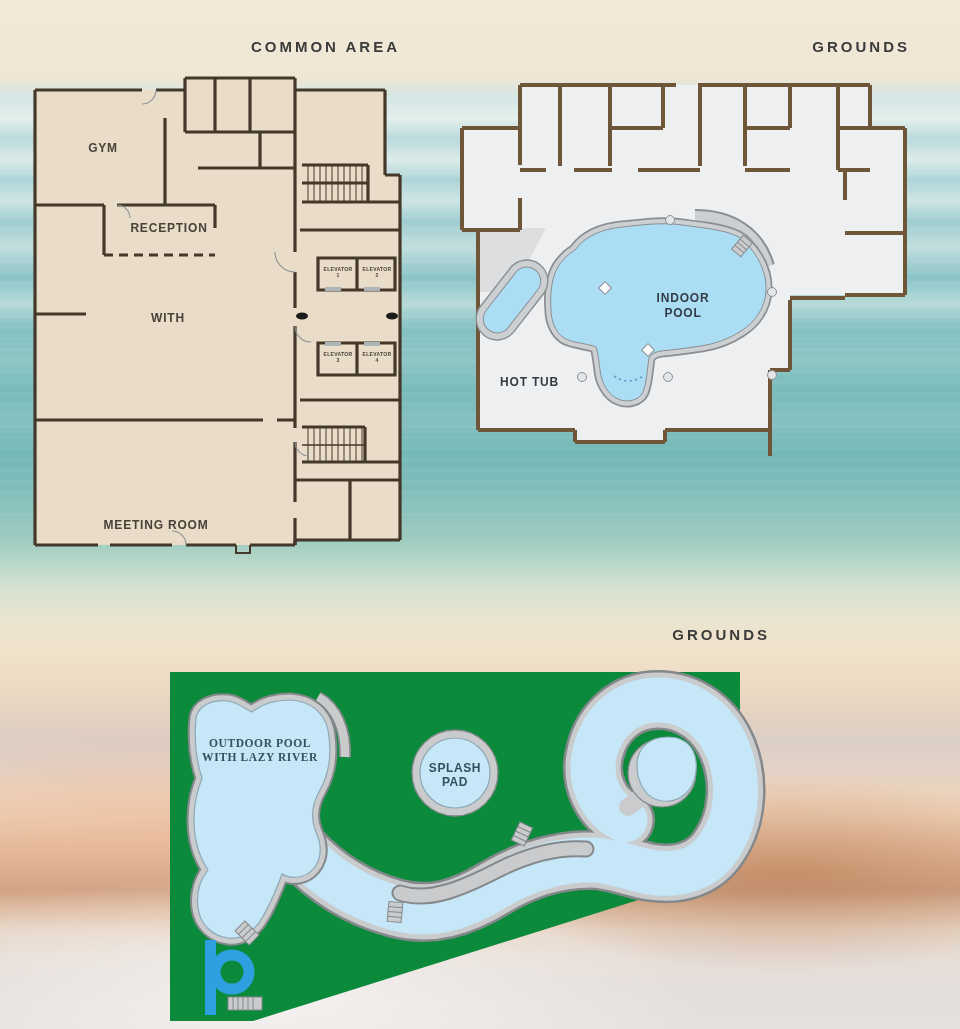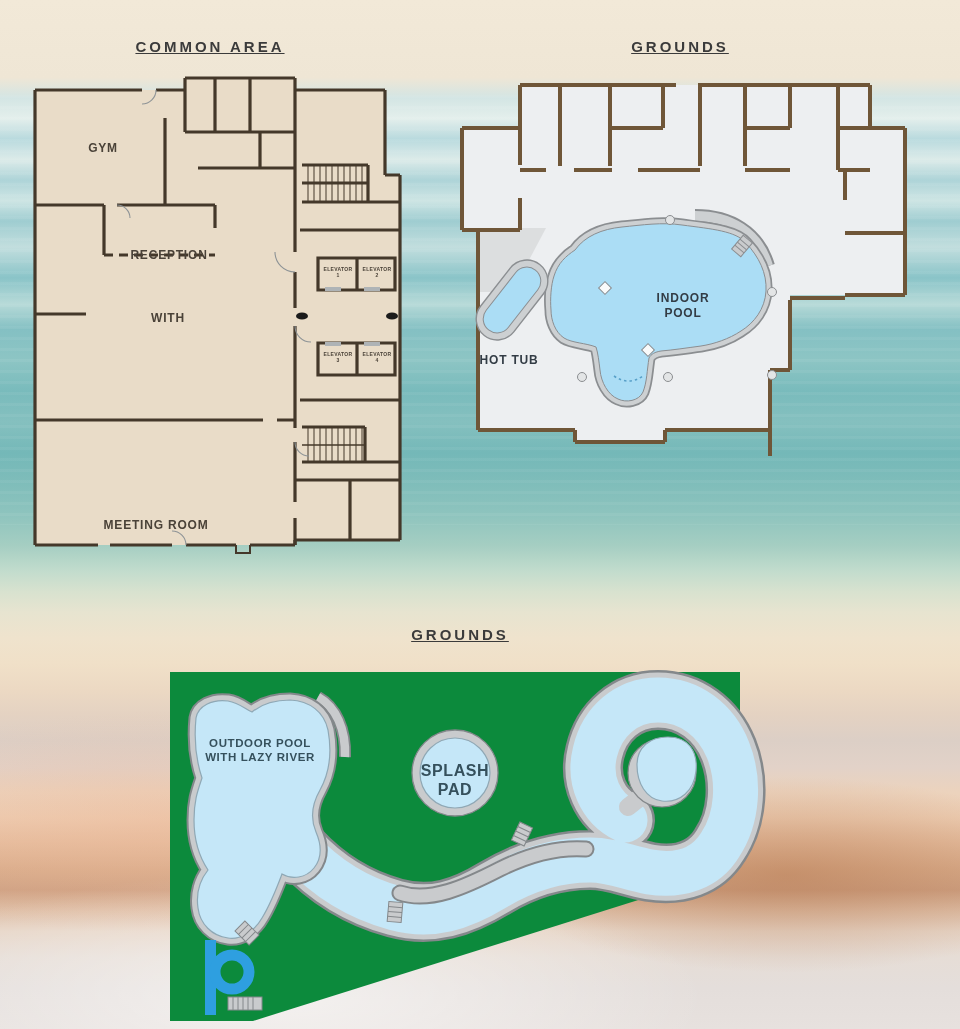--- a/index.html
+++ b/index.html
@@ -18,29 +18,29 @@
         #8ac4c8 27%, #b7dad8 29.5%, #84c0c3 32%, #8dc5c4 35%,
         #79bbbc 38%, #85c0bf 41%, #74b8b8 44%, #7fbdba 47%,
         #8ec4be 50%, #a5cec2 53%, #c2dccd 55.5%, #d8e2cf 57.5%,
         #e7e4d0 59.5%, #efe3cd 62%, #f0e0c8 64.5%, #ecd9c3 67%,
         #e4d2c2 69.5%, #dccfc6 72%, #e2d2c8 74.5%, #ecd3bd 77%,
         #edcdb2 79.5%, #e5bd9e 82%, #d9ad8c 84.5%, #cfa284 86.5%,
         #dfc0a8 88.5%, #e7d6c8 90.5%, #e6ddd6 93%, #e4dedb 96%, #e7e1de 100%);}
   .streaks{position:absolute;left:0;top:95px;width:960px;height:430px;opacity:.5;
     background:repeating-linear-gradient(180deg, rgba(255,255,255,0.10) 0 3px, rgba(255,255,255,0) 3px 11px);}
   .panel-svg{position:absolute;}
-  .ttl{position:absolute;text-align:center;font-weight:bold;font-size:15px;
-       letter-spacing:3px;color:#3b3b3b;text-decoration:underline;}
+  .ttl{position:absolute;text-align:right;font-weight:bold;font-size:15px;
+       letter-spacing:3px;color:#3b3b3b;}
   .lbl{position:absolute;text-align:center;font-weight:bold;color:#4a4238;
        letter-spacing:0.8px;line-height:1.25;}
   .lbl-ca{font-size:12px;}
   .lbl-el{font-size:5px;letter-spacing:0.3px;line-height:1.2;color:#4a4238;}
   .lbl-gi{font-size:12px;color:#333c45;}
   .lbl-go{font-size:11.5px;color:#35505c;letter-spacing:0.6px;line-height:1.18;}
-  .lbl-sp{font-size:16px;color:#35505c;letter-spacing:0.6px;line-height:1.2;}
+  .lbl-sp{font-size:12px;color:#35505c;letter-spacing:0.6px;line-height:1.2;}
 </style>
 </head>
 <body>
 
 <div class="bg"></div>
 <div class="streaks"></div>
 
 <div class="ttl" style="left:20px;top:38px;width:380px;">COMMON AREA</div>
 
 <svg class="panel-svg" style="left:20px;top:60px;" width="400" height="500" viewBox="0 0 400 500">
@@ -92,21 +92,21 @@
     <path d="M136,30 A14,14 0 0 1 122,44"></path>
     <path d="M97,145 A13,13 0 0 1 110,158"></path>
     <path d="M166,485 A14,14 0 0 0 152,471"></path>
     <path d="M275,212 A20,20 0 0 1 255,192"></path>
     <path d="M275,266 A16,16 0 0 0 291,282"></path>
     <path d="M275,382 A14,14 0 0 0 289,396"></path>
   </g>
 </svg>
 
 <div class="lbl lbl-ca" style="left:63px;top:141px;width:80px;">GYM</div>
-<div class="lbl lbl-ca" style="left:119px;top:221px;width:100px;margin-top:27px;">RECEPTION</div>
+<div class="lbl lbl-ca" style="left:119px;top:221px;width:100px;">RECEPTION</div>
 <div class="lbl lbl-ca" style="left:118px;top:311px;width:100px;">WITH</div>
 <div class="lbl lbl-ca" style="left:86px;top:482px;width:140px;margin-top:36px;">MEETING ROOM</div>
 <div class="lbl lbl-el" style="left:321px;top:266px;width:34px;">
   <span>ELEVATOR</span><br>
   <span>1</span>
 </div>
 <div class="lbl lbl-el" style="left:360px;top:266px;width:34px;">
   <span>ELEVATOR</span><br>
   <span>2</span>
 </div>
@@ -187,21 +187,21 @@
     <rect x="-4.5" y="-4.5" width="9" height="9" transform="translate(155,218) rotate(45)"></rect>
     <rect x="-4.5" y="-4.5" width="9" height="9" transform="translate(198,280) rotate(45)"></rect>
   </g>
 
   <g transform="translate(292,176) rotate(40)">
     <rect x="-6" y="-9" width="12" height="18" fill="#c9cbcd" stroke="#8b8e91" stroke-width="1"></rect>
     <path d="M-6,-4 H6 M-6,0 H6 M-6,4 H6" stroke="#8b8e91" stroke-width="1"></path>
   </g>
 </svg>
 
-<div class="lbl lbl-gi" style="left:459px;top:353px;width:100px;">HOT TUB</div>
+<div class="lbl lbl-gi" style="left:459px;top:375px;width:100px;text-align:right;">HOT TUB</div>
 <div class="lbl lbl-gi" style="left:633px;top:291px;width:100px;">
   <span>INDOOR</span><br>
   <span>POOL</span>
 </div>
 
 <div class="ttl" style="left:150px;top:626px;width:620px;">GROUNDS</div>
 
 <svg class="panel-svg" style="left:150px;top:625px;" width="620" height="404" viewBox="0 0 620 404">
 
   <polygon points="20,47 590,47 590,243 103,396 20,396" fill="#0c8a3c"></polygon>
@@ -266,20 +266,20 @@
   </g>
 
   <g>
     <rect x="55" y="315" width="11" height="75" fill="#2e9fe0"></rect>
     <circle cx="82" cy="347" r="17" fill="none" stroke="#2e9fe0" stroke-width="11"></circle>
     <rect x="78" y="372" width="34" height="13" fill="#c9cbcd" stroke="#84888b" stroke-width="1"></rect>
     <path d="M83,372 V385 M88,372 V385 M93,372 V385 M98,372 V385 M103,372 V385" stroke="#84888b" stroke-width="1"></path>
   </g>
 </svg>
 
-<div class="lbl lbl-go" style="left:178px;top:737px;width:164px;">
+<div class="lbl lbl-go" style="left:178px;top:737px;width:164px;font-family:Liberation Serif, serif;">
   <span>OUTDOOR POOL</span><br>
   <span>WITH LAZY RIVER</span>
 </div>
 <div class="lbl lbl-sp" style="left:405px;top:761px;width:100px;">
   <span>SPLASH</span><br>
   <span>PAD</span>
 </div>
 
 </body></html>

